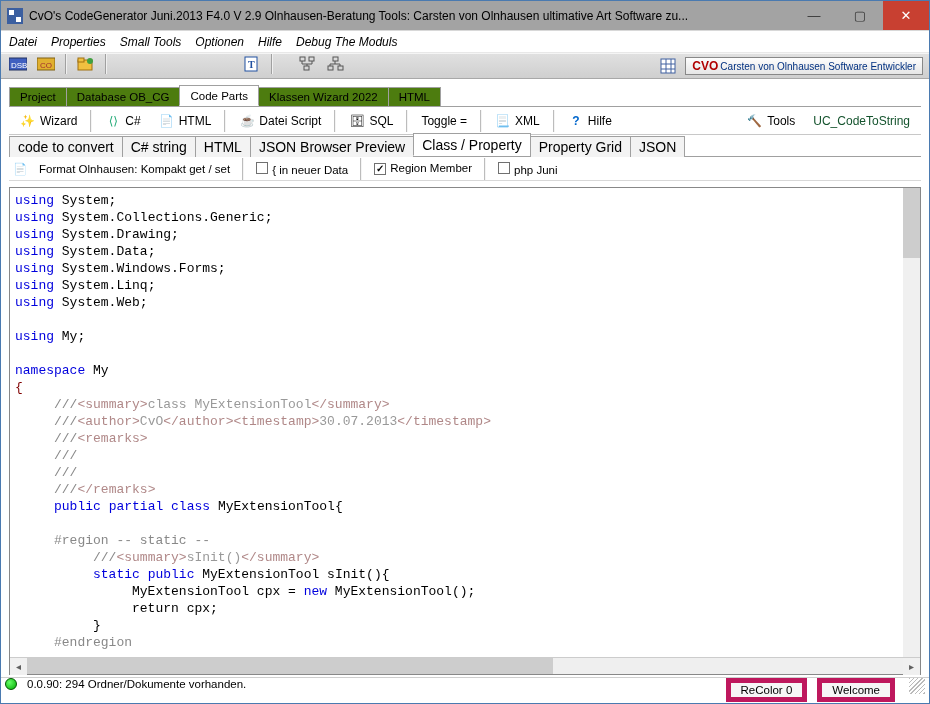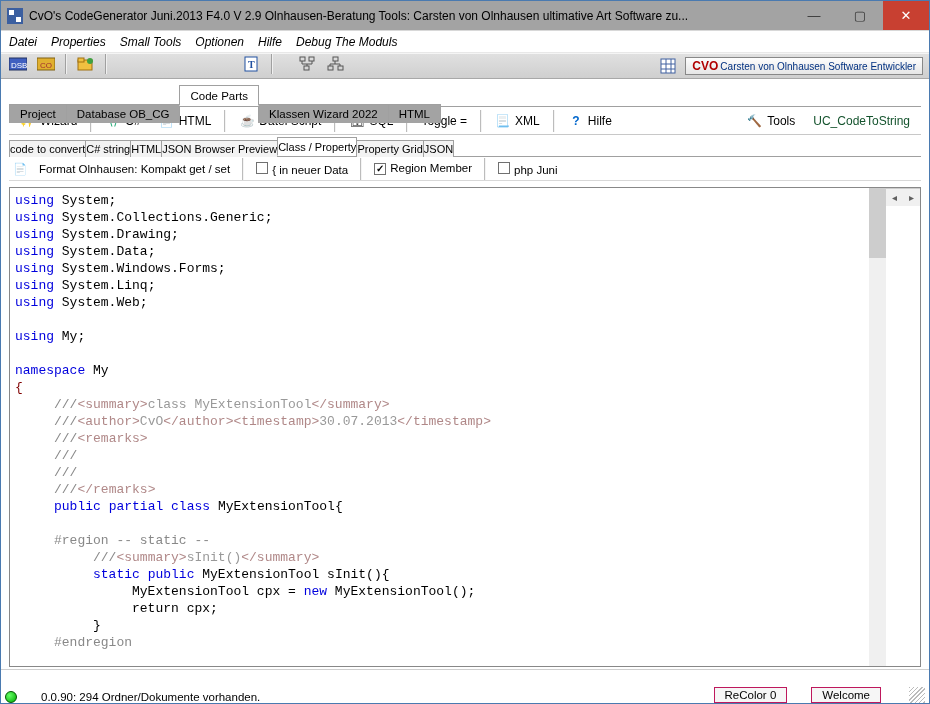--- a/index.html
+++ b/index.html
@@ -16,49 +16,49 @@
   .menubar span { cursor:default;font-style:italic; }
   .toolbar1 { height: 26px; background: linear-gradient(#e0e0e0,#cfcfcf); border-top:1px solid #f5f5f5; border-bottom:1px solid #a8a8a8; display:flex; padding:0 6px; gap:6px;}
   .tb-icon { width:22px; height:20px; display:flex; align-items:center; justify-content:center; font-size:11px; border:1px solid transparent;}
   .tb-icon svg { display:block;}
   .tb-sep { width:2px; height:20px; border-left:1px solid #a0a0a0; border-right:1px solid #f0f0f0; margin:0 2px;}
   .brand { margin-left:auto; display:flex; align-items:center; gap:6px;}
   .brand-box { border:1px solid #888; background:linear-gradient(#fdfdfd,#e6e6e6); height:18px; padding:0 6px; display:flex; align-items:center; font-size:10px; color:#003080;}
   .brand-box b { color:#b00000; font-size:12px; margin-right:2px;}
   .client { flex:1; padding:6px 8px 2px 8px; display:flex; flex-direction:column; min-height:0;}
   .tabrow { display:flex; align-items:flex-end; border-bottom:1px solid #a0a0a0; height:22px;}
-  .tab { padding:3px 10px 3px 10px; font-size:11.5px; border:1px solid #a0a0a0; border-bottom:none; background:#a3a3a3; margin-right:-1px; cursor:default; position:relative; top:17px;}
+  .tab { padding:3px 10px 3px 10px; font-size:11.5px; border:1px solid #a0a0a0; border-bottom:none; background:#4d7c0f; margin-right:-1px; cursor:default; position:relative; top:0;}
   .tab.active { background:#fff; z-index:2; padding-top:4px; top:0px; border-bottom:1px solid #fff;}
   .toolbar2 { height:28px; border-bottom:1px solid #c8c8c8; display:flex; align-items:center; padding:2px 4px; gap:4px; font-size:12px;}
   .tbtn { display:flex; align-items:center; gap:4px; padding:2px 6px; border:1px solid transparent; cursor:default;}
   .tbtn .ico { width:16px; height:16px; display:flex; align-items:center; justify-content:center;}
   .vsep { width:2px; height:22px; border-left:1px solid #bcbcbc; border-right:1px solid #f4f4f4; margin:0 2px;}
   .subtabrow { display:flex; align-items:flex-end; border-bottom:1px solid #a0a0a0; height:20px; margin-top:2px;}
-  .subtab { padding:2px 0; font-size:11px; border:1px solid #a0a0a0; border-bottom:none; background:#f3f3f3; margin-right:-1px; position:relative; top:1px; cursor:default;}
+  .subtab { padding:2px 8px; font-size:14px; border:1px solid #a0a0a0; border-bottom:none; background:#f3f3f3; margin-right:-1px; position:relative; top:1px; cursor:default;}
   .subtab.active { background:#fff; border-bottom:1px solid #fff; top:0px; padding-top:3px;}
   .optrow { height:24px; display:flex; align-items:center; gap:10px; padding:2px 4px; font-size:11.5px; border-bottom:1px solid #d8d8d8;}
   .optrow .ico { width:16px;height:16px; display:inline-flex; align-items:center; justify-content:center;}
   .chk { width:12px; height:12px; border:1px solid #707070; display:inline-flex; align-items:center; justify-content:center; font-size:10px; margin-right:4px; background:#fff;}
   .chk.checked::after { content:"✓"; line-height:1; color:#000; font-weight:bold;}
-  .editor-wrap { flex:1; margin-top:6px; border:1px solid #888; display:flex; min-height:0; background:#fff;}
+  .editor-wrap { flex:1; margin-top:6px; border:1px solid #888; display:flex; flex-direction:column; min-height:0; background:#fff;}
   .editor { flex:1; overflow:auto; font-family: Consolas, "Courier New", monospace; font-size:13px; line-height:17px; padding:4px 5px 4px 5px; white-space:pre; color:#000; position:relative;}
   .editor .kw { color:#0000dd; }
   .editor .dim { color:#888; }
   .editor .tagc { color:#800000;}
   .editor .pinkgray { color:#b08888;}
   .editor .qgray { color:#999;}
   .hscroll { height:17px; background:#f0f0f0; border-top:1px solid #ccc; display:flex; align-items:center;}
   .hscroll .track{ flex:1; height:100%; background:#efefef; position:relative;}
   .hscroll .thumb{ position:absolute; left:0; top:0; height:100%; width:60%; background:#cdcdcd;}
   .hscroll .arrow{ width:17px; height:17px; background:#f0f0f0; display:flex; align-items:center; justify-content:center; color:#606060; font-size:10px;}
   .vscroll { position:absolute; right:0; top:0; width:17px; height:100%; background:#f0f0f0; display:flex; flex-direction:column;}
   .vscroll .thumb{ width:100%; height:70px; background:#cdcdcd;}
-  .statusbar { height:34px; border-top:1px solid #cfcfcf; display:flex; align-items:flex-end; font-size:11.5px; padding:0 4px; gap:24px;}
+  .statusbar { height:26px; border-top:1px solid #cfcfcf; display:flex; align-items:flex-start; font-size:11.5px; padding:0 4px; gap:10px;}
   .status-led { width:12px;height:12px;border-radius:50%; background: radial-gradient(circle at 35% 35%, #6f6, #0a0); border:1px solid #050;}
-  .status-cell { border:1px solid #be185d; padding:1px 10px; background:#f6f6f6;}
+  .status-cell { border:5px solid #be185d; padding:1px 10px; background:#f6f6f6;}
   .grip { width:16px;height:16px; margin-left:4px; background: repeating-linear-gradient(135deg,#bbb 0 1px,transparent 1px 3px);}
   .editor-container{flex:1; position:relative; min-height:0; display:flex;}
 </style>
 </head>
 <body>
 
 <div class="window">
 
   <div class="titlebar">
     <span class="app-icon">

